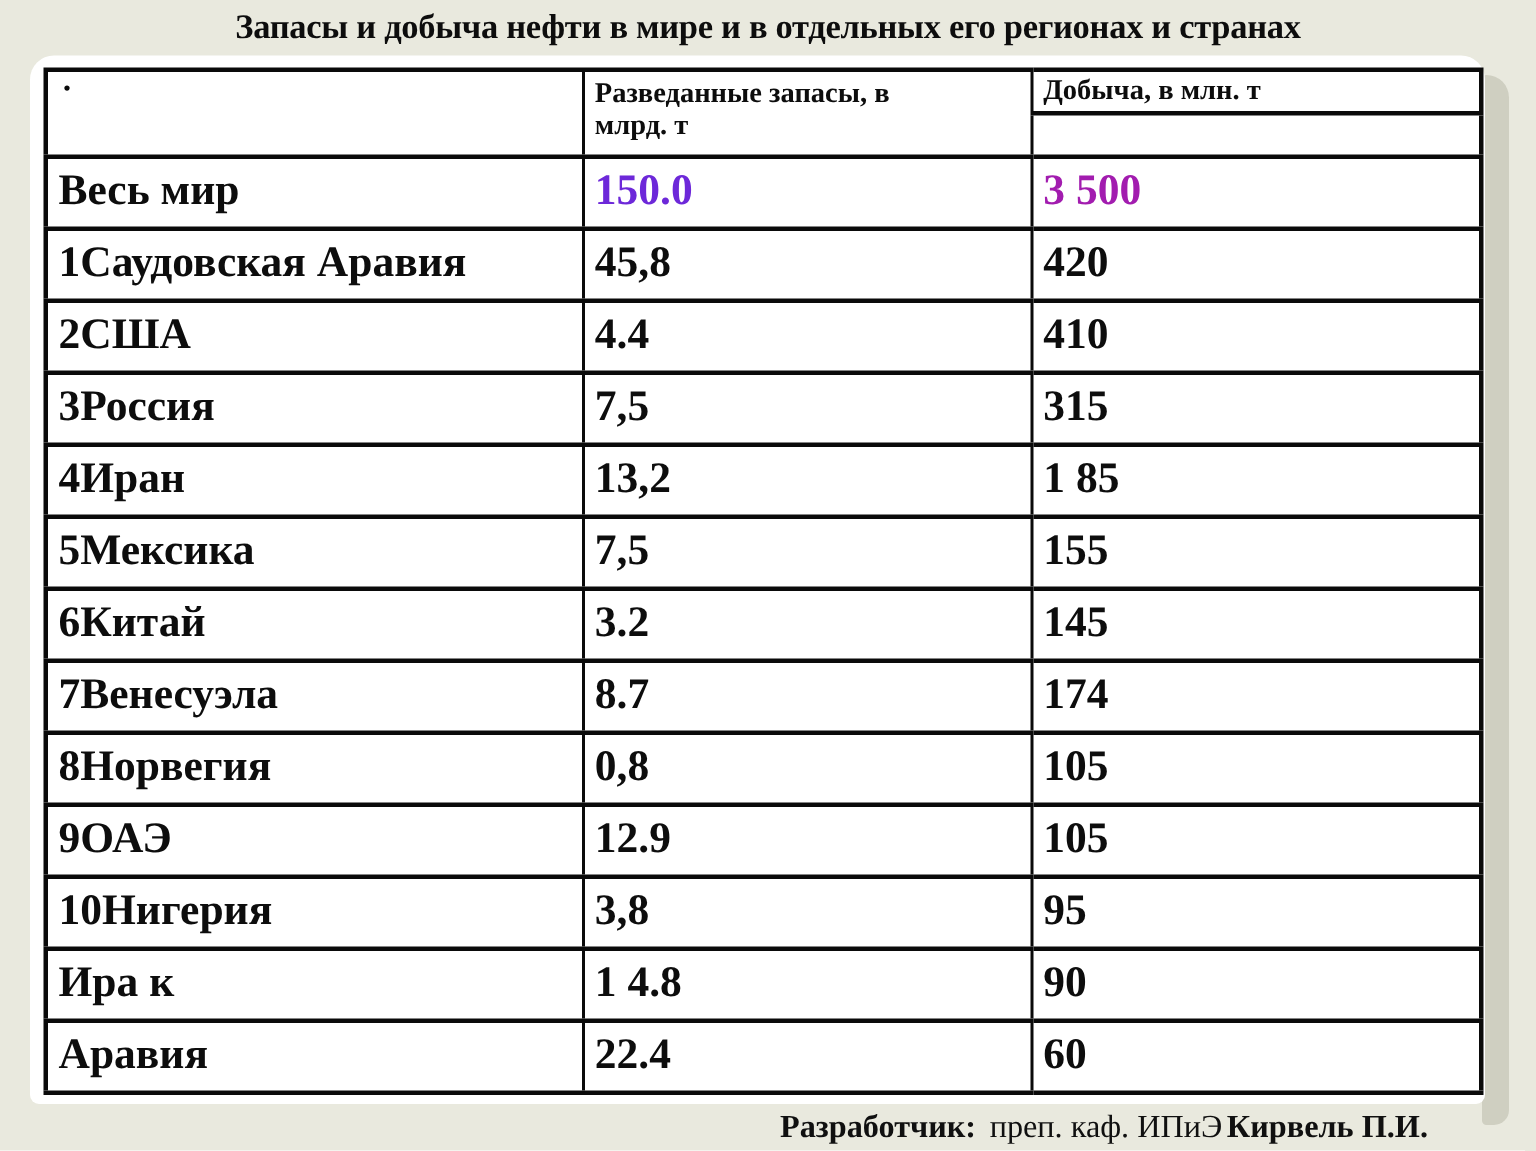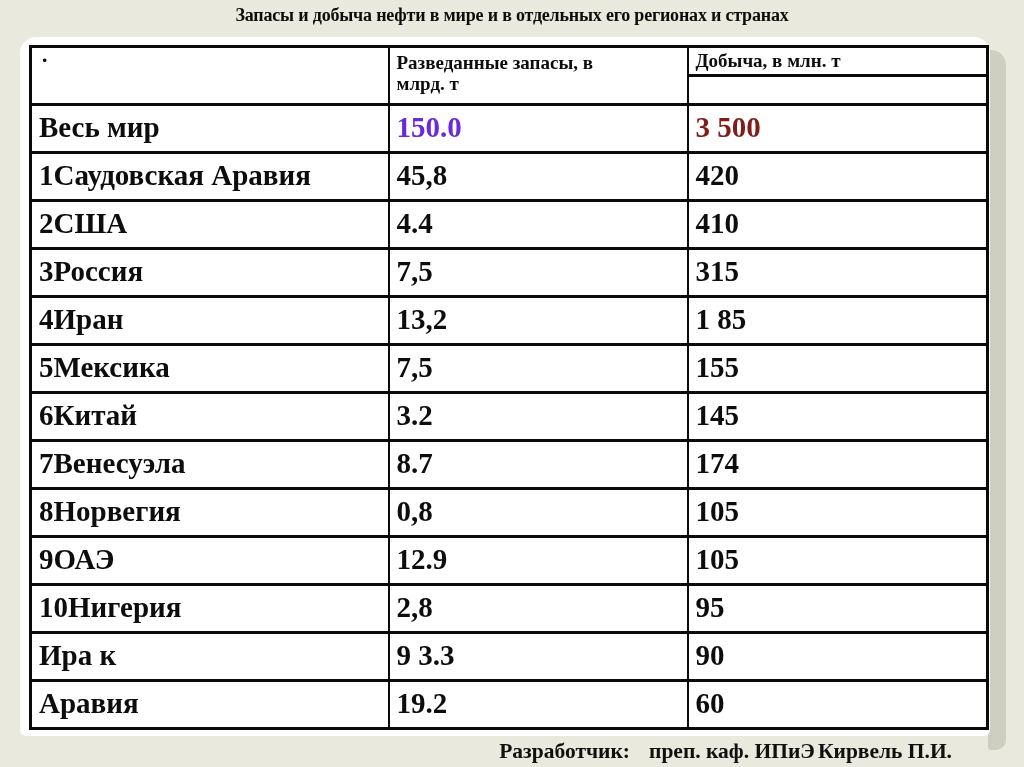--- a/index.html
+++ b/index.html
@@ -3,21 +3,21 @@
 <meta charset="utf-8">
 <style>
   html, body { margin:0; padding:0; }
   body {
     width:1024px; height:767px; position:relative; overflow:hidden;
     background:#e9e9de;
     font-family:"Liberation Serif","DejaVu Serif",serif;
   }
   .slide-title {
     position:absolute; top:5px; left:0; width:100%;
-    text-align:center; font-size:18px; font-weight:bold; color:#0d0d0d;
+    text-align:center; font-size:23px; font-weight:bold; color:#0d0d0d;
     letter-spacing:-0.2px;
   }
   .panel-shadow {
     position:absolute; left:988px; top:50px; width:18px; height:700px;
     background:#cfcfc1; border-radius:3px 15px 10px 3px;
   }
   .content-panel {
     position:absolute; left:20px; top:37px; width:970px; height:699px;
     background:#ffffff; border-radius:16px 16px 6px 6px;
   }
@@ -48,21 +48,21 @@
   .data-table td {
     font-size:29px; font-weight:bold; color:#0d0d0d;
     vertical-align:middle; padding:0 4px 2px 7px; line-height:1;
     white-space:pre;
   }
   .slide-footer {
     position:absolute; bottom:3px; right:72px;
     font-size:21.5px; color:#101010; white-space:nowrap;
   }
   .slide-footer .seg-bold { font-weight:bold; }
-  .slide-footer .seg-mid { margin:0 3px 0 19px; font-weight:bold; }
+  .slide-footer .seg-mid { margin:0 3px 0 9px; font-weight:normal; }
   .slide-footer .seg-author { margin-left:0; }
 </style>
 </head>
 <body>
 
 <div class="slide-title">Запасы и добыча нефти в мире и в отдельных его регионах и странах</div>
 
 <div class="panel-shadow"></div>
 
 <div class="content-panel">
@@ -81,21 +81,21 @@
         <th class="h-production">Добыча, в млн. т</th>
       </tr>
       <tr>
         <th class="h-production-sub"></th>
       </tr>
     </thead>
     <tbody>
         <tr>
           <td>Весь мир</td>
           <td style="color: #6d28d9;">150.0</td>
-          <td style="color: #7f1d1d;">3 500</td>
+          <td style="color: #a21caf;">3 500</td>
         </tr>
         <tr>
           <td>1Саудовская Аравия</td>
           <td>45,8</td>
           <td>420</td>
         </tr>
         <tr>
           <td>2США</td>
           <td>4.4</td>
           <td>410</td>
@@ -130,31 +130,31 @@
           <td>0,8</td>
           <td>105</td>
         </tr>
         <tr>
           <td>9ОАЭ</td>
           <td>12.9</td>
           <td>105</td>
         </tr>
         <tr>
           <td>10Нигерия</td>
-          <td>2,8</td>
+          <td>3,8</td>
           <td>95</td>
         </tr>
         <tr>
           <td>Ира к</td>
-          <td>9 3.3</td>
+          <td>1 4.8</td>
           <td>90</td>
         </tr>
         <tr>
           <td>Аравия</td>
-          <td>19.2</td>
+          <td>22.4</td>
           <td>60</td>
         </tr>
       </tbody>
   </table>
 </div>
 
 <div class="slide-footer">
   <span class="seg-bold">Разработчик:</span><span class="seg-mid">преп. каф. ИПиЭ</span><span class="seg-bold seg-author">Кирвель П.И.</span>
 </div>
 

